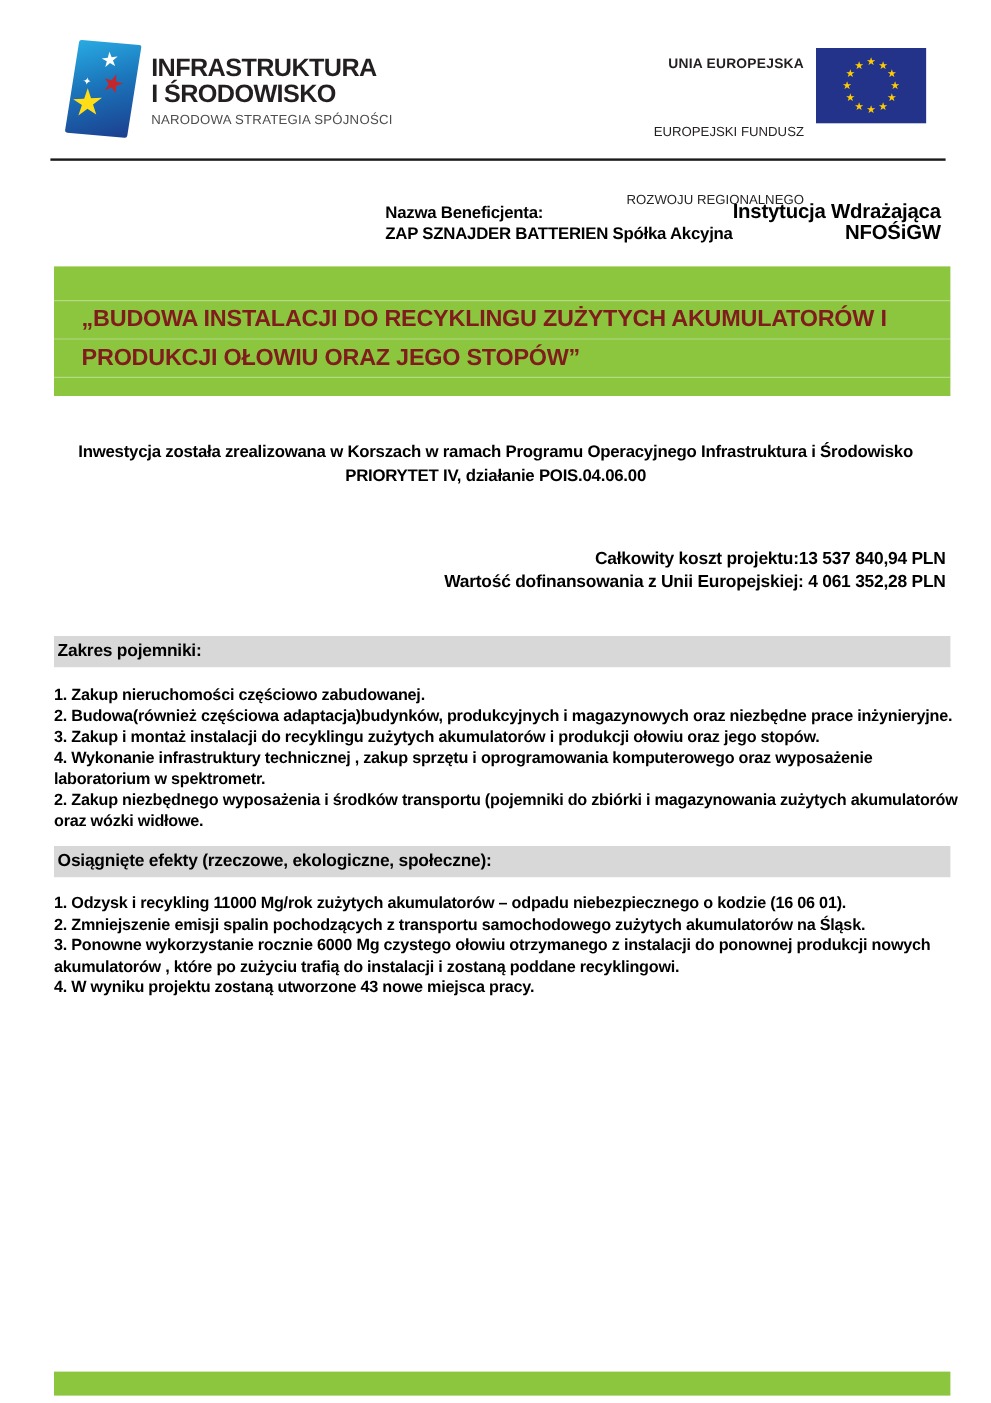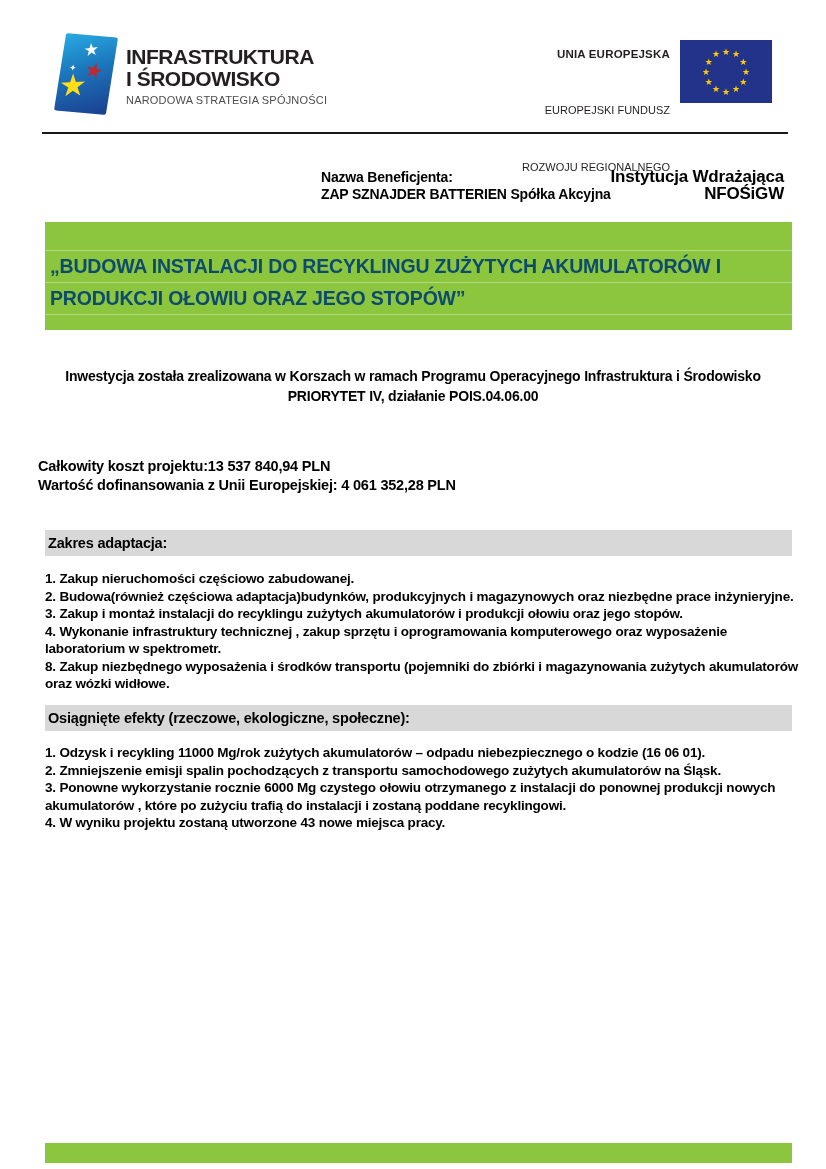--- a/index.html
+++ b/index.html
@@ -37,29 +37,29 @@
 
   
   .beneficiary-row { position:absolute; top:169px; left:47px; width:737px; display:flex; justify-content:flex-end; }
   .bene-left  { text-align:left;  font-size:14px; font-weight:700; line-height:16.5px; letter-spacing:-0.2px; }
   .bene-right { text-align:right; font-size:17px; font-weight:700; line-height:16.5px; letter-spacing:-0.2px; }
 
   
   .banner { position:absolute; top:222px; left:45px; width:747px; height:108px; background:#8cc63f; }
   .banner-spacer { height:29px; border-bottom:1px solid rgba(255,255,255,0.35); }
   .banner-line {
-    display:block; padding-left:5px; font-size:19.5px; font-weight:700; color:#0c4a6e;
+    display:block; padding-left:23px; font-size:19.5px; font-weight:700; color:#7f1d1d;
     line-height:31px; letter-spacing:-0.2px; border-bottom:1px solid rgba(255,255,255,0.35);
     white-space:nowrap;
   }
 
   
   .intro { position:absolute; top:366px; left:38px; width:750px; text-align:center;
            font-size:14px; font-weight:700; line-height:20px; letter-spacing:-0.2px; }
-  .costs { position:absolute; top:457px; left:38px; width:750px; text-align:left;
+  .costs { position:absolute; top:457px; left:38px; width:750px; text-align:right;
            font-size:14.5px; font-weight:700; line-height:19px; letter-spacing:-0.2px; }
 
   
   .section-header {
     position:absolute; left:45px; width:747px; height:26px; background:#d8d8d8;
     font-size:14.5px; font-weight:700; line-height:26px; padding-left:3px; letter-spacing:-0.2px;
   }
   .section-header.scope   { top:530px; }
   .section-header.effects { top:705px; }
 
@@ -139,27 +139,27 @@
   <div class="intro">
     <div>Inwestycja została zrealizowana w Korszach w ramach Programu Operacyjnego Infrastruktura i Środowisko</div>
     <div>PRIORYTET IV, działanie POIS.04.06.00</div>
   </div>
 
   <div class="costs">
     <div>Całkowity koszt projektu:13 537 840,94 PLN</div>
     <div>Wartość dofinansowania z Unii Europejskiej: 4 061 352,28 PLN</div>
   </div>
 
-  <div class="section-header scope">Zakres adaptacja:</div>
+  <div class="section-header scope">Zakres pojemniki:</div>
   <div class="item-list scope-list">
     <p class="list-item">1. Zakup nieruchomości częściowo zabudowanej.</p>
     <p class="list-item">2. Budowa(również częściowa adaptacja)budynków, produkcyjnych i magazynowych oraz niezbędne prace inżynieryjne.</p>
     <p class="list-item">3. Zakup i montaż instalacji do recyklingu zużytych akumulatorów i produkcji ołowiu oraz jego stopów.</p>
     <p class="list-item">4. Wykonanie infrastruktury technicznej , zakup sprzętu i oprogramowania komputerowego oraz wyposażenie laboratorium w spektrometr.</p>
-    <p class="list-item">8. Zakup niezbędnego wyposażenia i środków transportu (pojemniki do zbiórki i magazynowania zużytych akumulatorów oraz wózki widłowe.</p>
+    <p class="list-item">2. Zakup niezbędnego wyposażenia i środków transportu (pojemniki do zbiórki i magazynowania zużytych akumulatorów oraz wózki widłowe.</p>
   </div>
 
   <div class="section-header effects">Osiągnięte efekty (rzeczowe, ekologiczne, społeczne):</div>
   <div class="item-list effects-list">
     <p class="list-item">1. Odzysk i recykling 11000 Mg/rok zużytych akumulatorów – odpadu niebezpiecznego o kodzie (16 06 01).</p>
     <p class="list-item">2. Zmniejszenie emisji spalin pochodzących z transportu samochodowego zużytych akumulatorów na Śląsk.</p>
     <p class="list-item">3. Ponowne wykorzystanie rocznie 6000 Mg czystego ołowiu otrzymanego z instalacji do ponownej produkcji nowych akumulatorów , które po zużyciu trafią do instalacji i zostaną poddane recyklingowi.</p>
     <p class="list-item">4. W wyniku projektu zostaną utworzone 43 nowe miejsca pracy.</p>
   </div>
 

